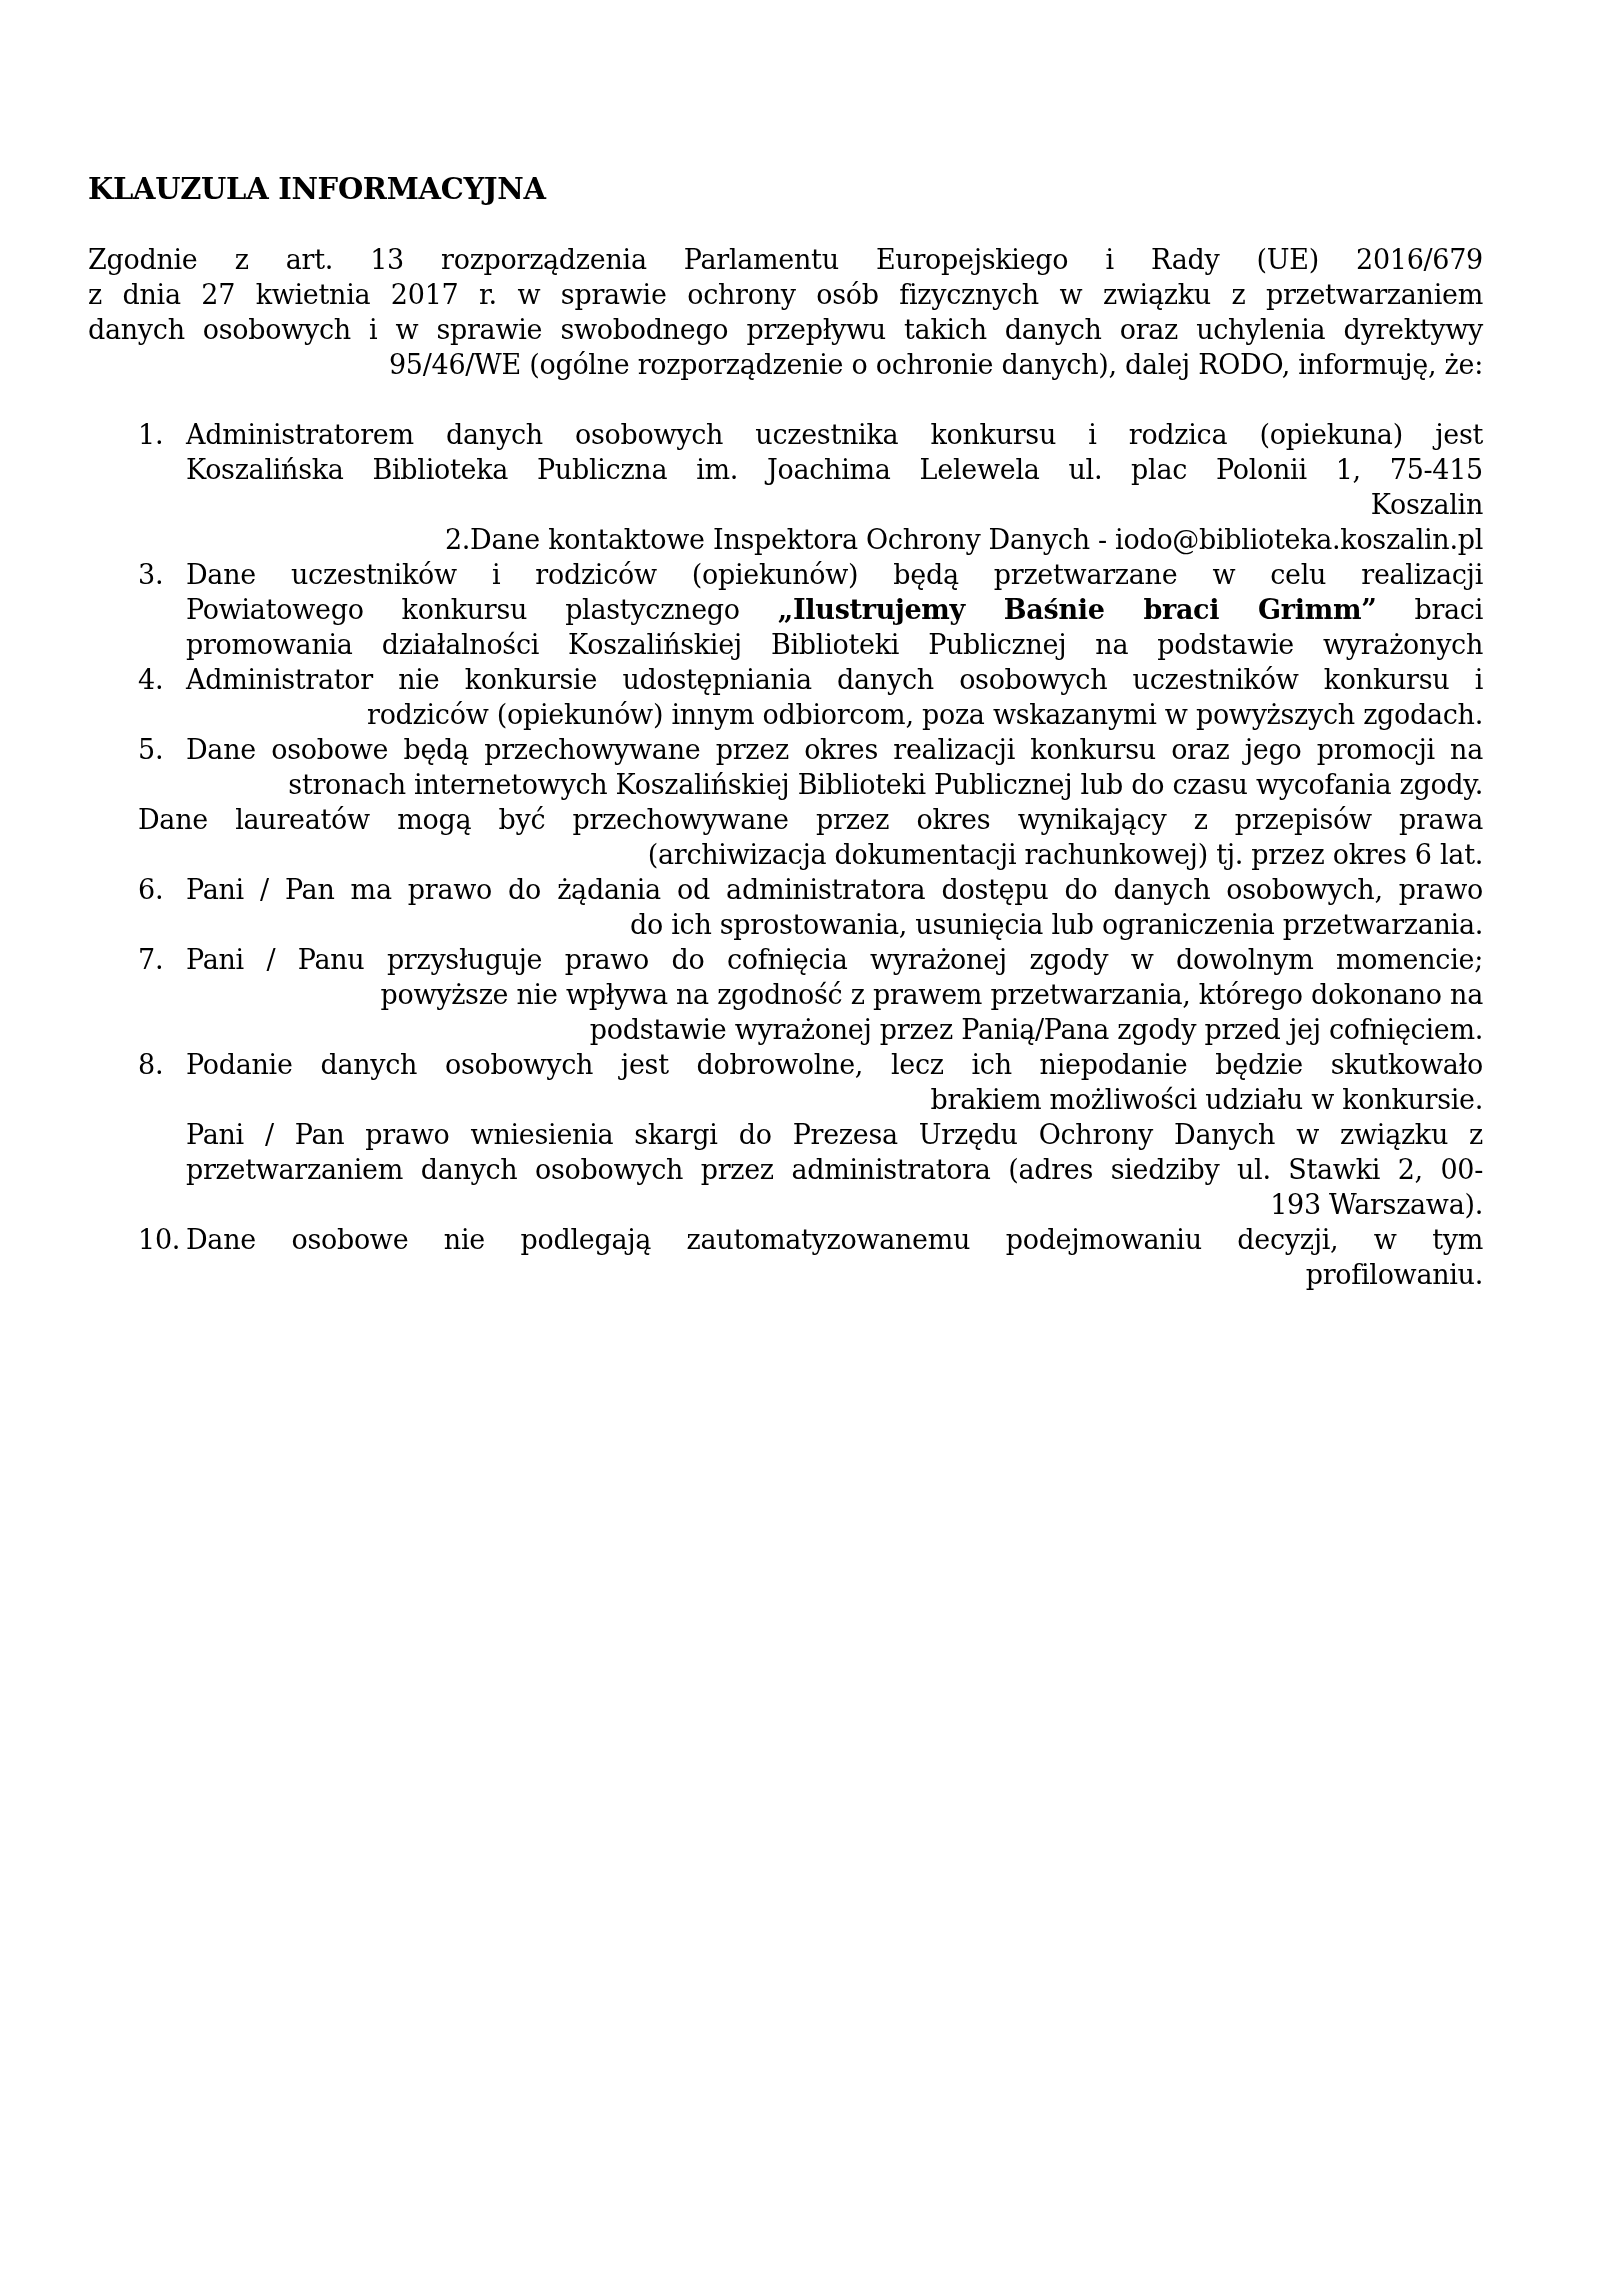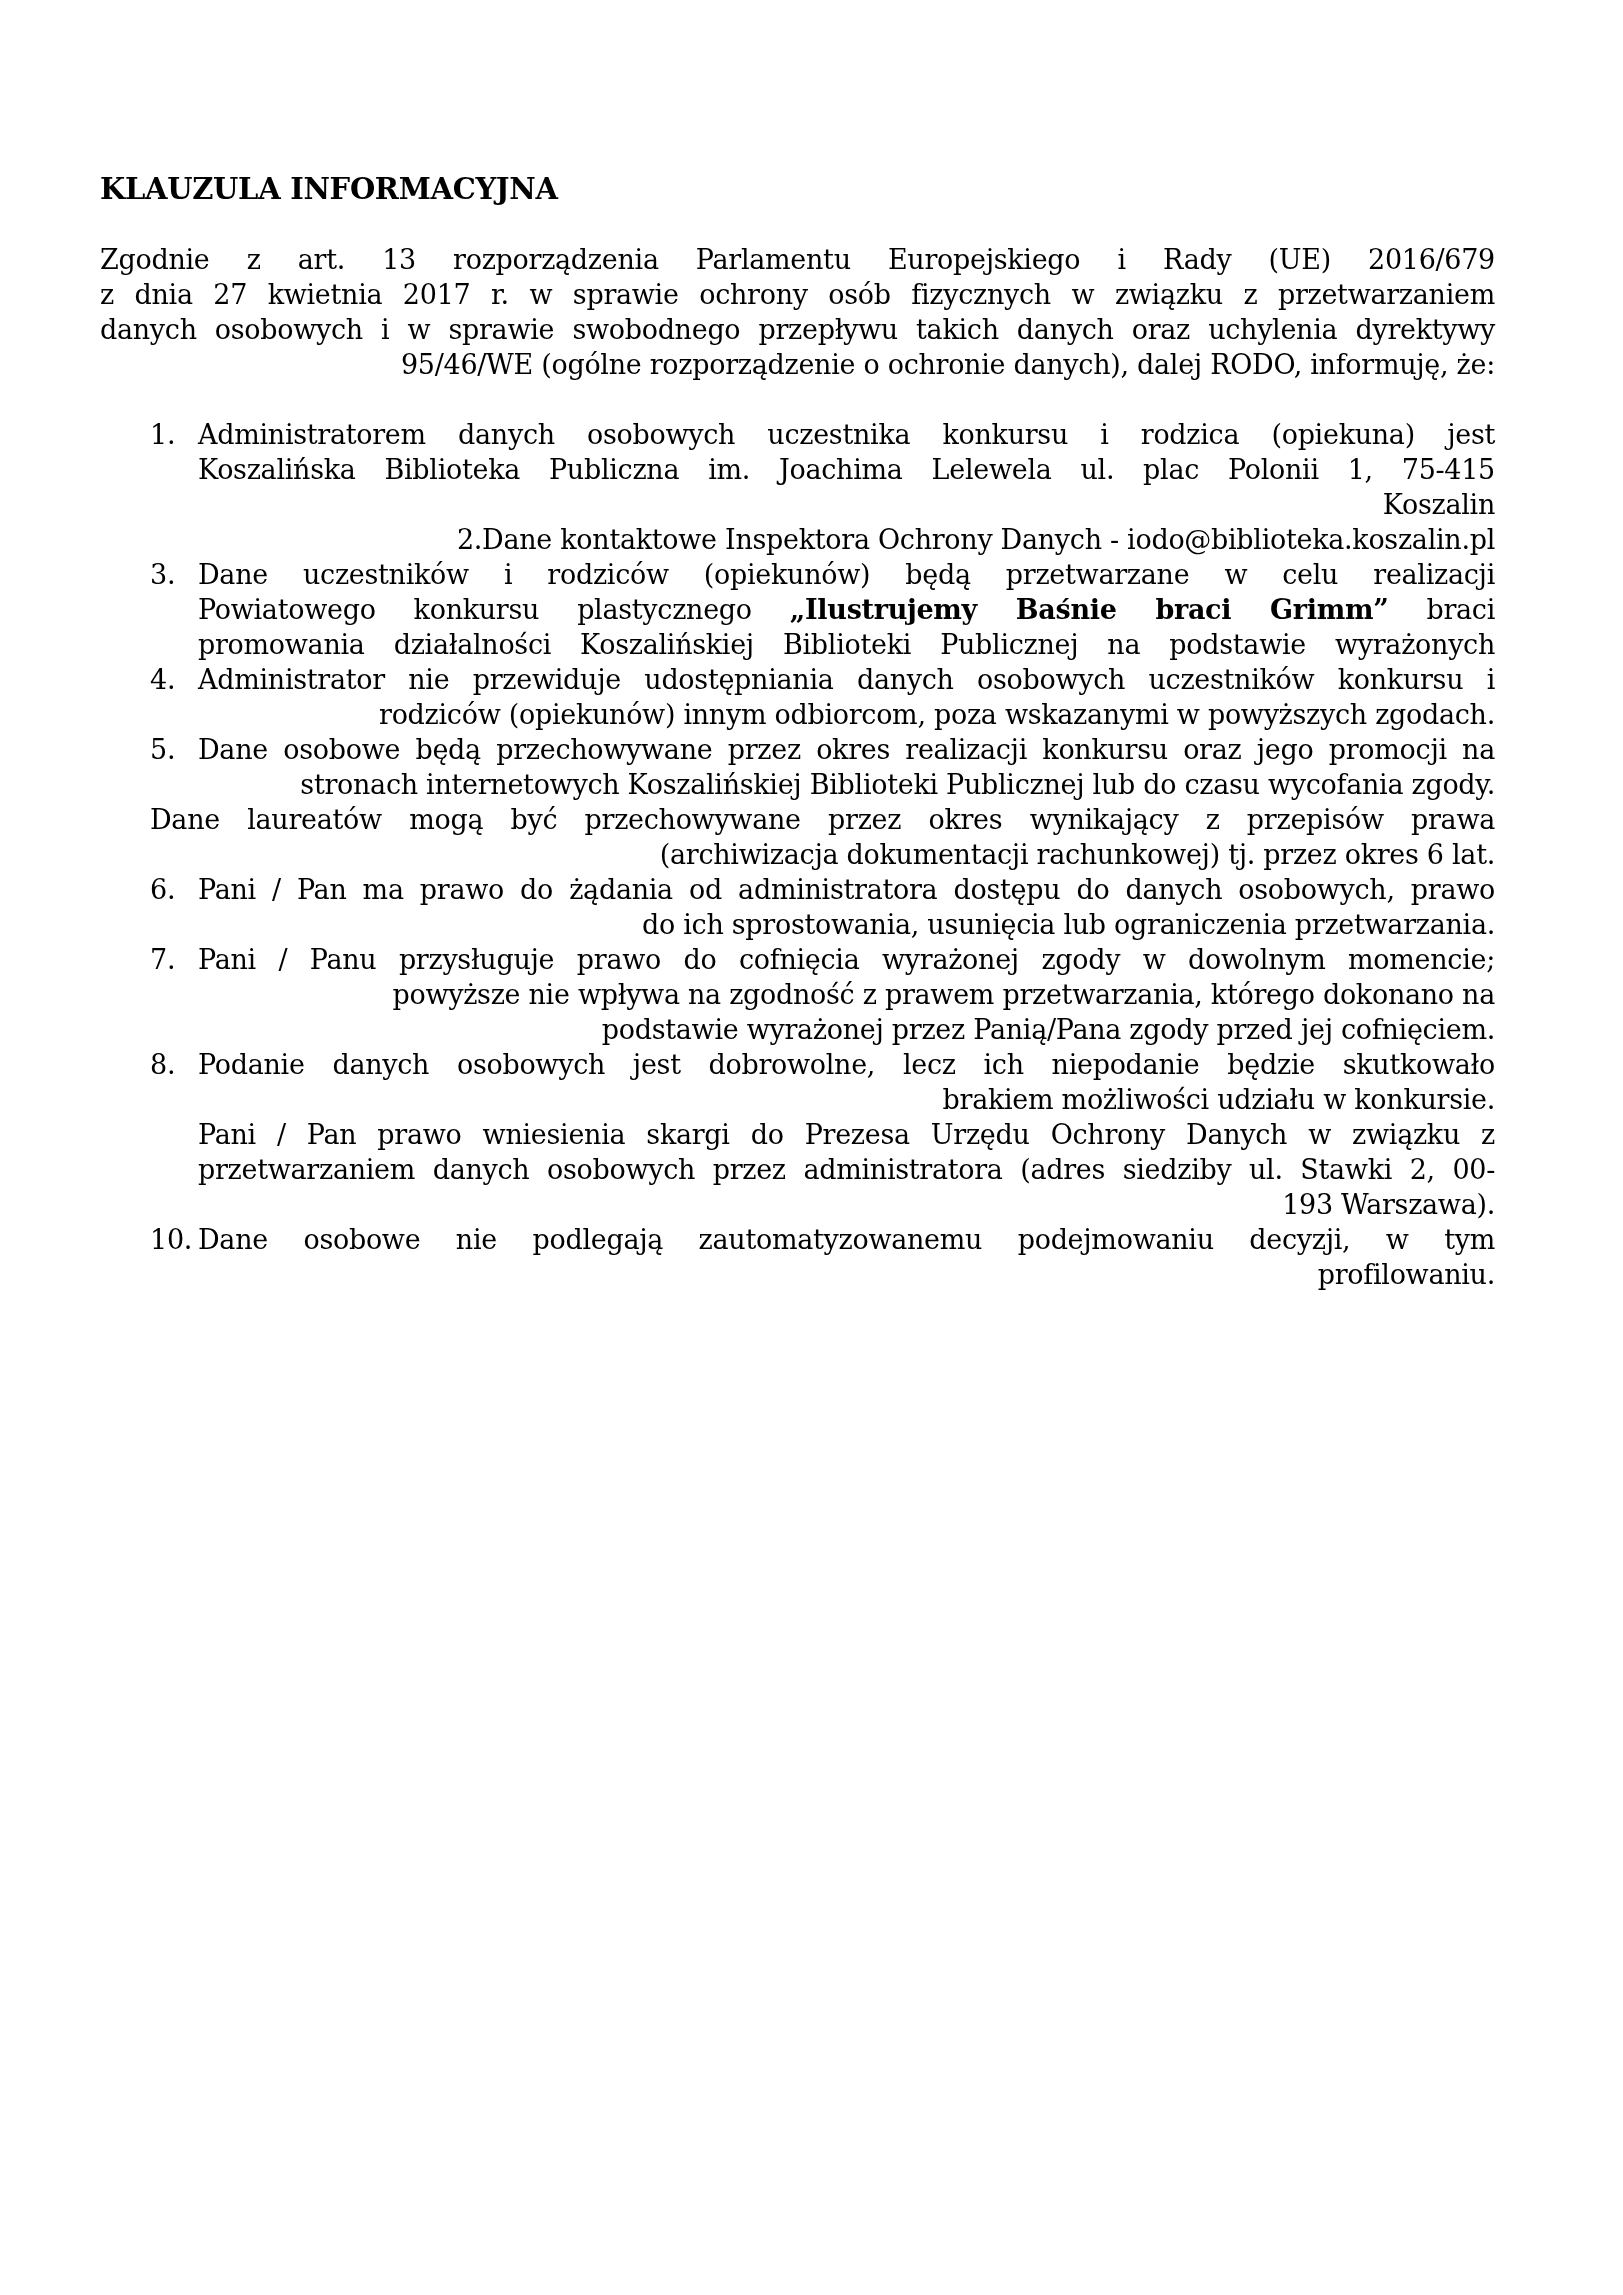--- a/index.html
+++ b/index.html
@@ -11,21 +11,21 @@
     position: relative;
     width: 1623px;
     height: 2295px;
     background: #ffffff;
     color: #000000;
     font-family: "DejaVu Serif", serif;
     overflow: hidden;
   }
   .content {
     position: absolute;
-    left: 100px;
+    left: 88px;
     top: 172px;
     width: 1395px;
     font-size: 27px;
     line-height: 35px;
     letter-spacing: -0.3px;
   }
   .title {
     font-weight: bold;
     font-size: 29px;
     line-height: 35px;
@@ -91,21 +91,21 @@
 
       <div class="line li1">
         <span class="num">3.</span><span>Dane uczestników i rodziców (opiekunów) będą przetwarzane w celu realizacji</span>
       </div>
       <div class="line cont">
         <span>Powiatowego konkursu plastycznego </span><b>„Ilustrujemy Baśnie braci Grimm”</b><span> braci</span>
       </div>
       <div class="line cont">promowania działalności Koszalińskiej Biblioteki Publicznej na podstawie wyrażonych</div>
 
       <div class="line li1">
-        <span class="num">4.</span><span>Administrator nie przewiduje udostępniania danych osobowych uczestników konkursu i</span>
+        <span class="num">4.</span><span>Administrator nie konkursie udostępniania danych osobowych uczestników konkursu i</span>
       </div>
       <div class="line cont end">rodziców (opiekunów) innym odbiorcom, poza wskazanymi w powyższych zgodach.</div>
 
       <div class="line li1">
         <span class="num">5.</span><span>Dane osobowe będą przechowywane przez okres realizacji konkursu oraz jego promocji na</span>
       </div>
       <div class="line cont end">stronach internetowych Koszalińskiej Biblioteki Publicznej lub do czasu wycofania zgody.</div>
 
       <div>
         <div class="line hang">Dane laureatów mogą być przechowywane przez okres wynikający z przepisów prawa</div>

